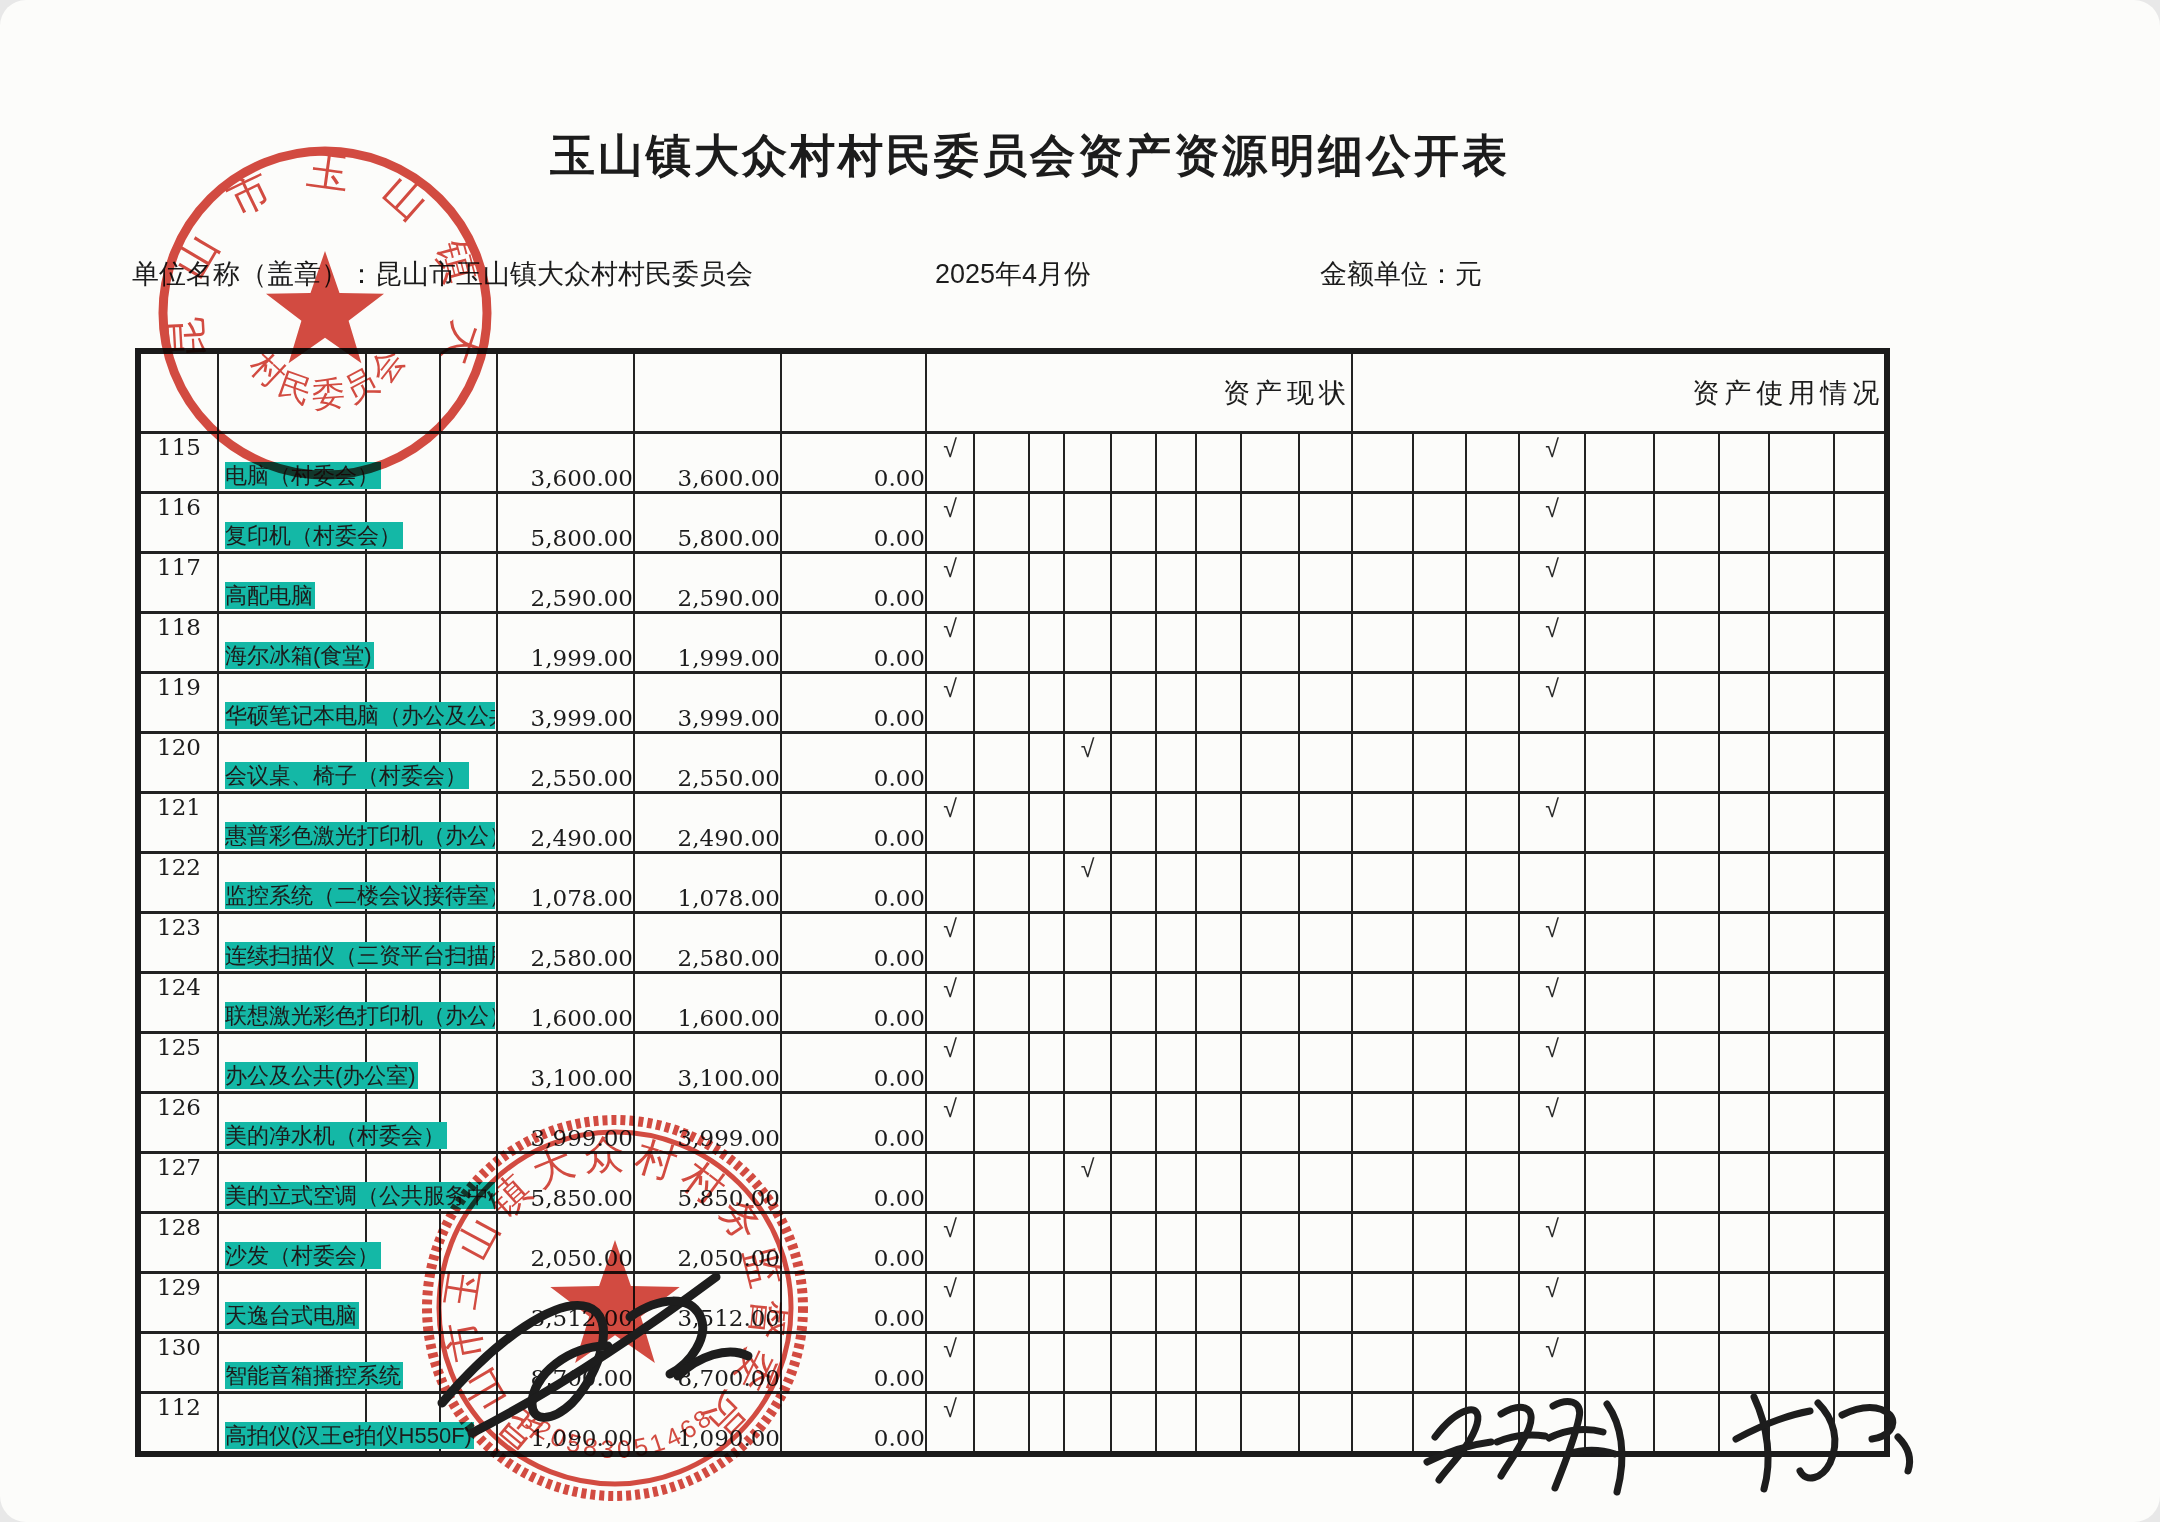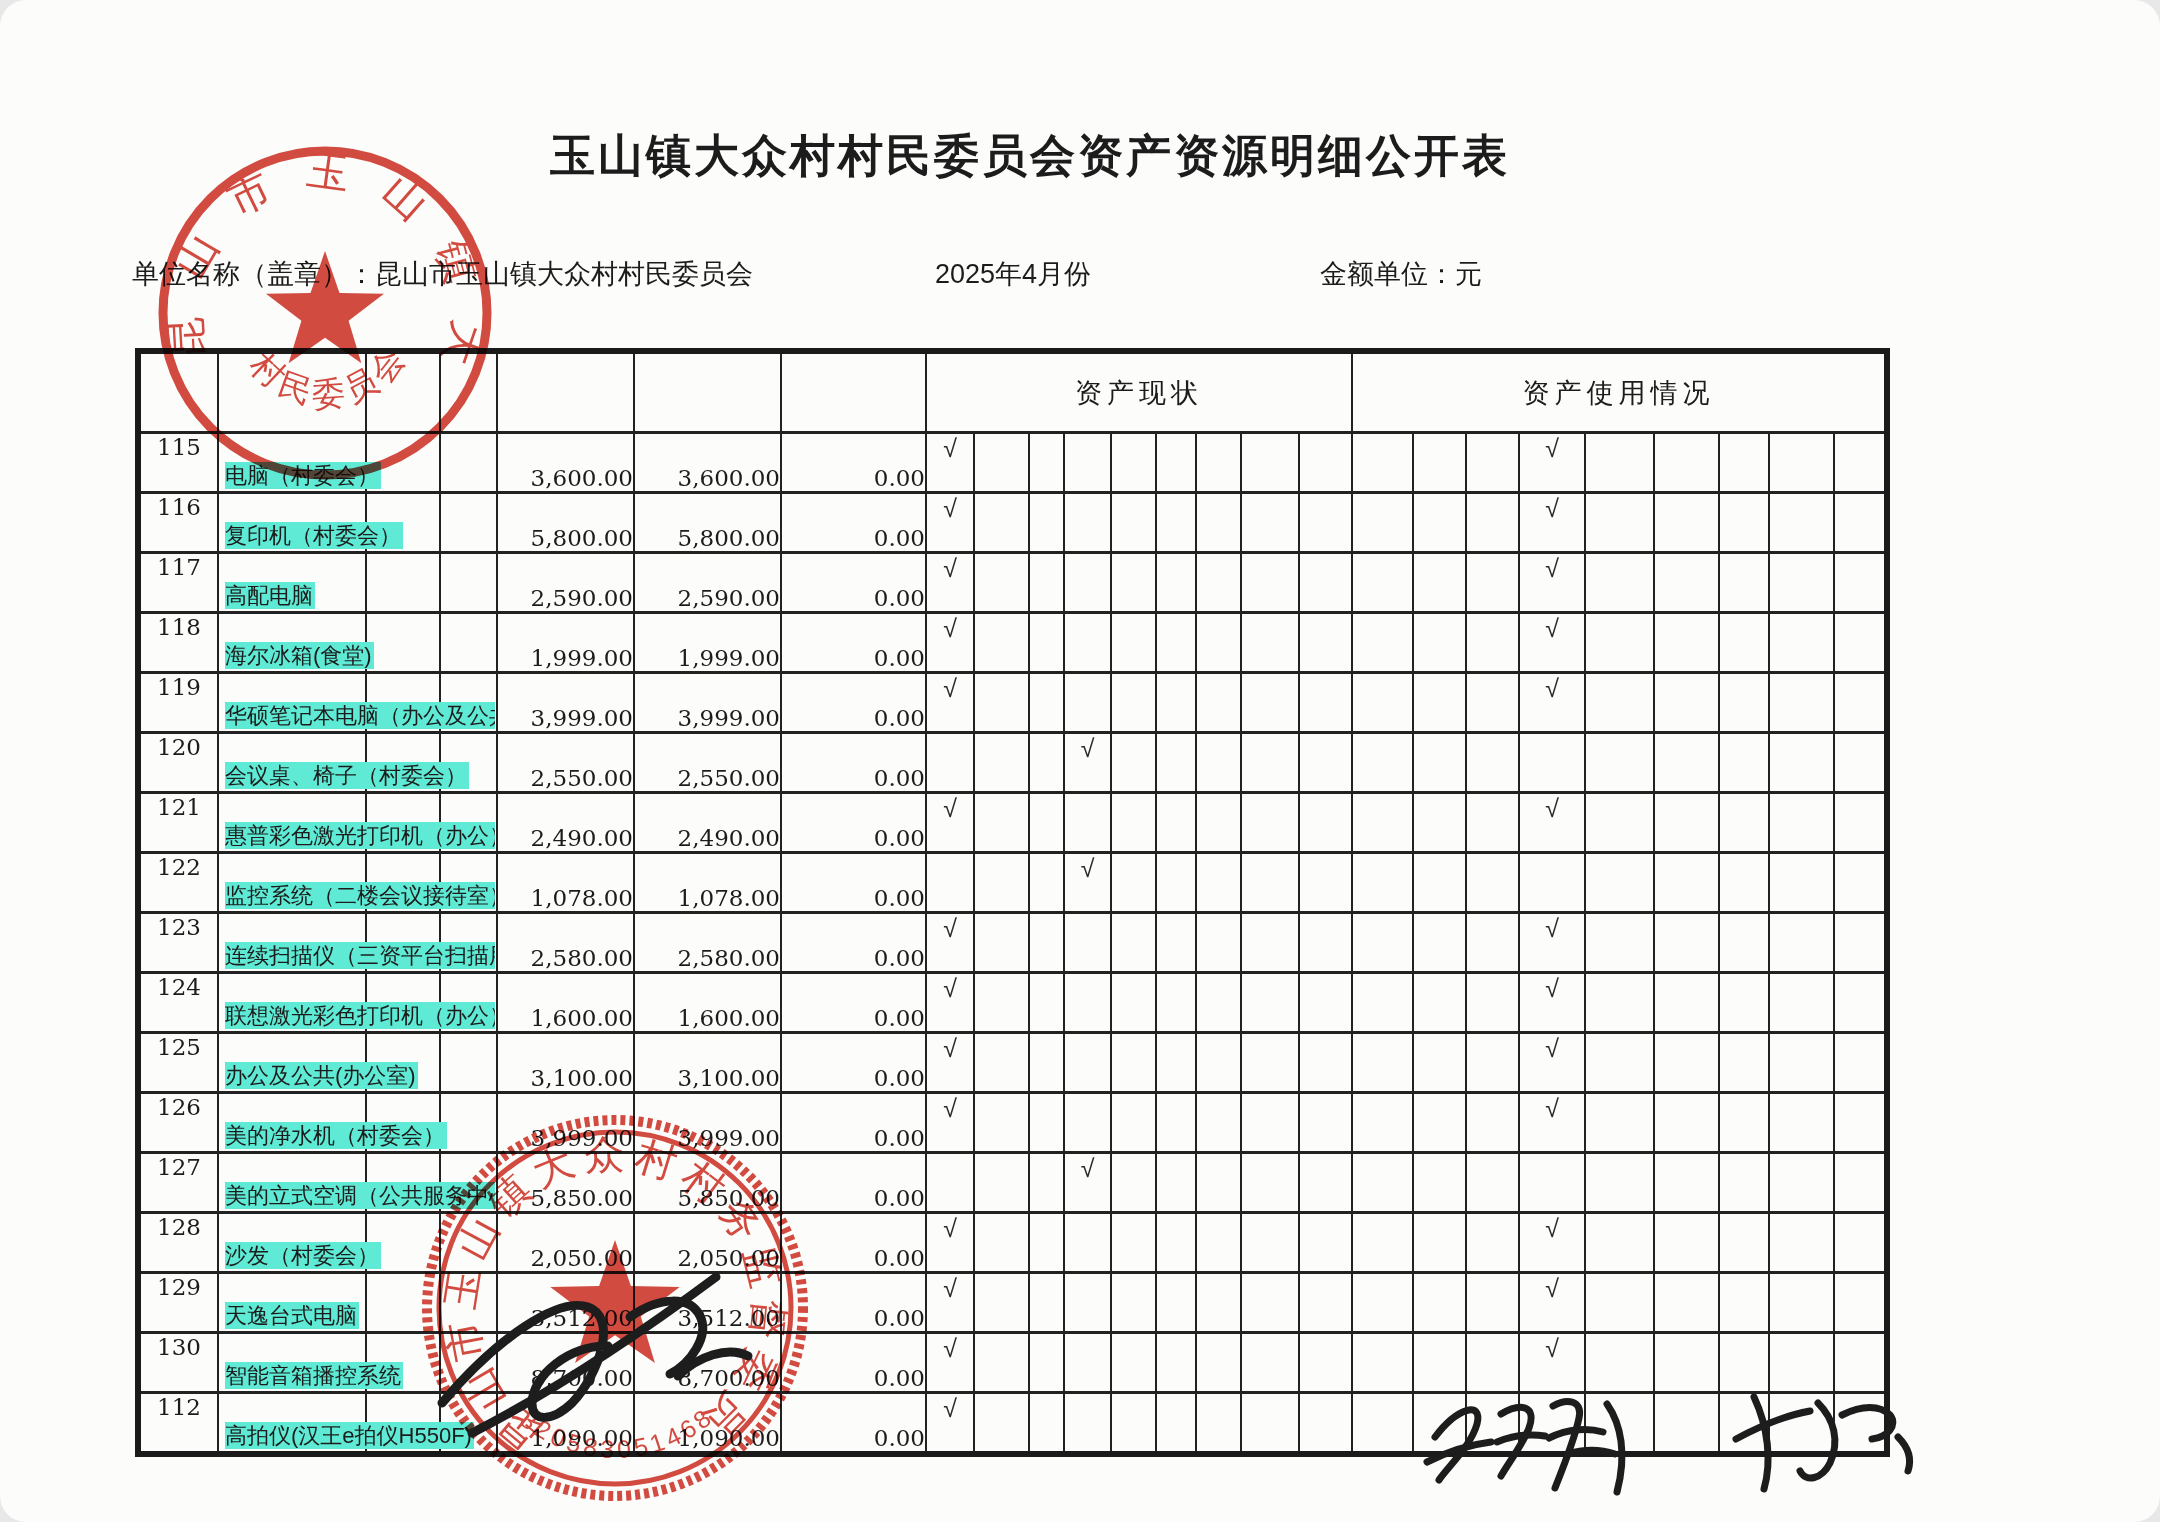--- a/index.html
+++ b/index.html
@@ -12,26 +12,26 @@
   .meta .m-period{left:935px;}
   .meta .m-amt{left:1320px;font-family:Liberation Serif, serif;}
 
   table.asset{position:absolute;left:135px;top:348px;width:1749px;
               border-collapse:collapse;table-layout:fixed;
               border:6px solid #1b1b1b;}
   table.asset td,table.asset th{border:3px solid #222;border-left-width:2px;border-right-width:2px;
               padding:0;overflow:visible;}
   thead td,thead th{height:77px;}
   tbody td{height:57px;}
-  th.section{font-size:27px;font-weight:normal;letter-spacing:5px;text-align:center;vertical-align:middle;}
+  th.section{font-size:27px;font-weight:normal;letter-spacing:5px;text-align:right;vertical-align:middle;}
   td.c-num{vertical-align:top;text-align:center;padding-top:8px;font-size:23px;
            font-family:"DejaVu Serif",serif;}
   td.c-name{vertical-align:bottom;position:relative;}
   .name-text{position:absolute;left:6px;bottom:2px;white-space:nowrap;max-width:268px;
-             overflow:hidden;background:#5eead4;font-size:22px;line-height:1.25;z-index:2;padding-right:2px;}
+             overflow:hidden;background:#14b8a6;font-size:22px;line-height:1.25;z-index:2;padding-right:2px;}
   td.c-amt{vertical-align:bottom;text-align:right;padding:0 9px 4px 0;font-size:23px;
            font-family:"DejaVu Serif",serif;margin-left:20px;}
   td.chk{vertical-align:top;text-align:center;padding-top:10px;font-size:25px;color:#2b2b2b;}
   td.thickL{border-left-width:5px;}
   td.thickL2{border-left-width:5px;}
 
   .stamp{position:absolute;mix-blend-mode:multiply;opacity:.88;z-index:5;}
   .sig{position:absolute;z-index:6;}
   svg text{font-family:"Liberation Sans",sans-serif;}
 </style>

